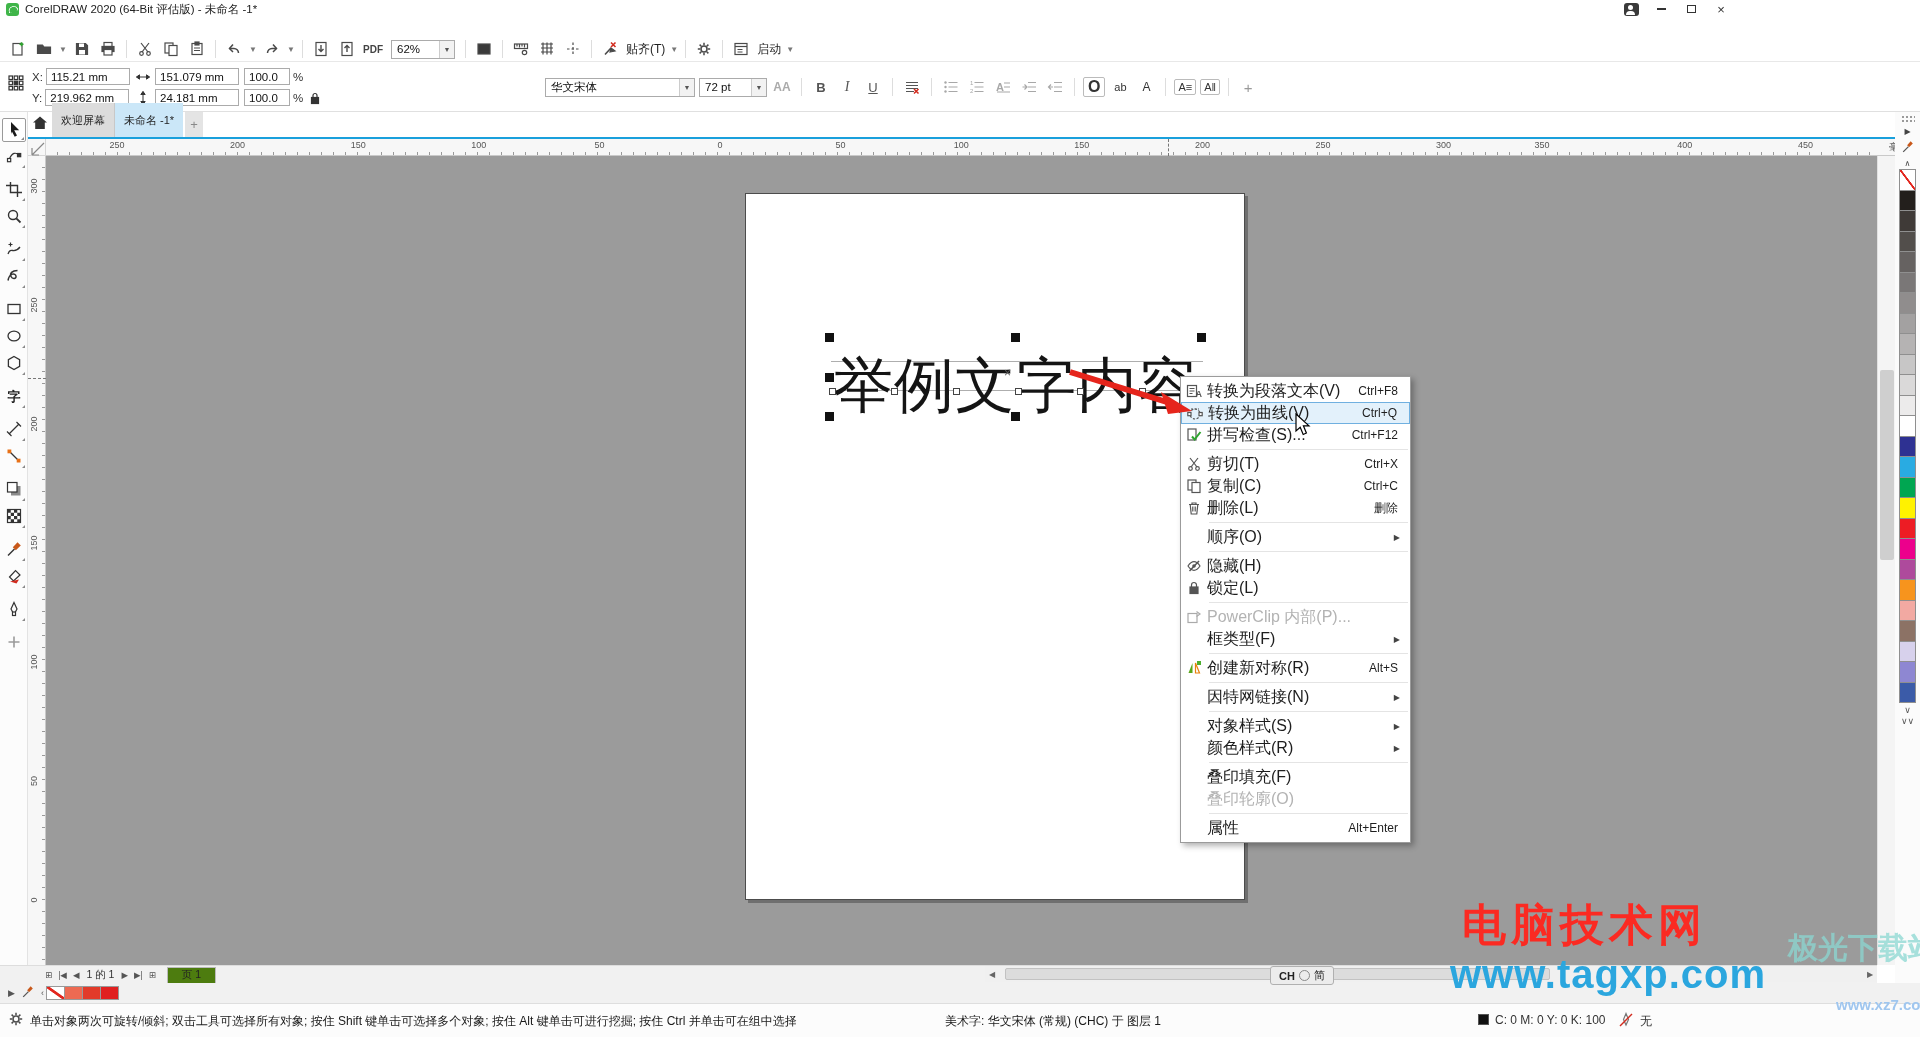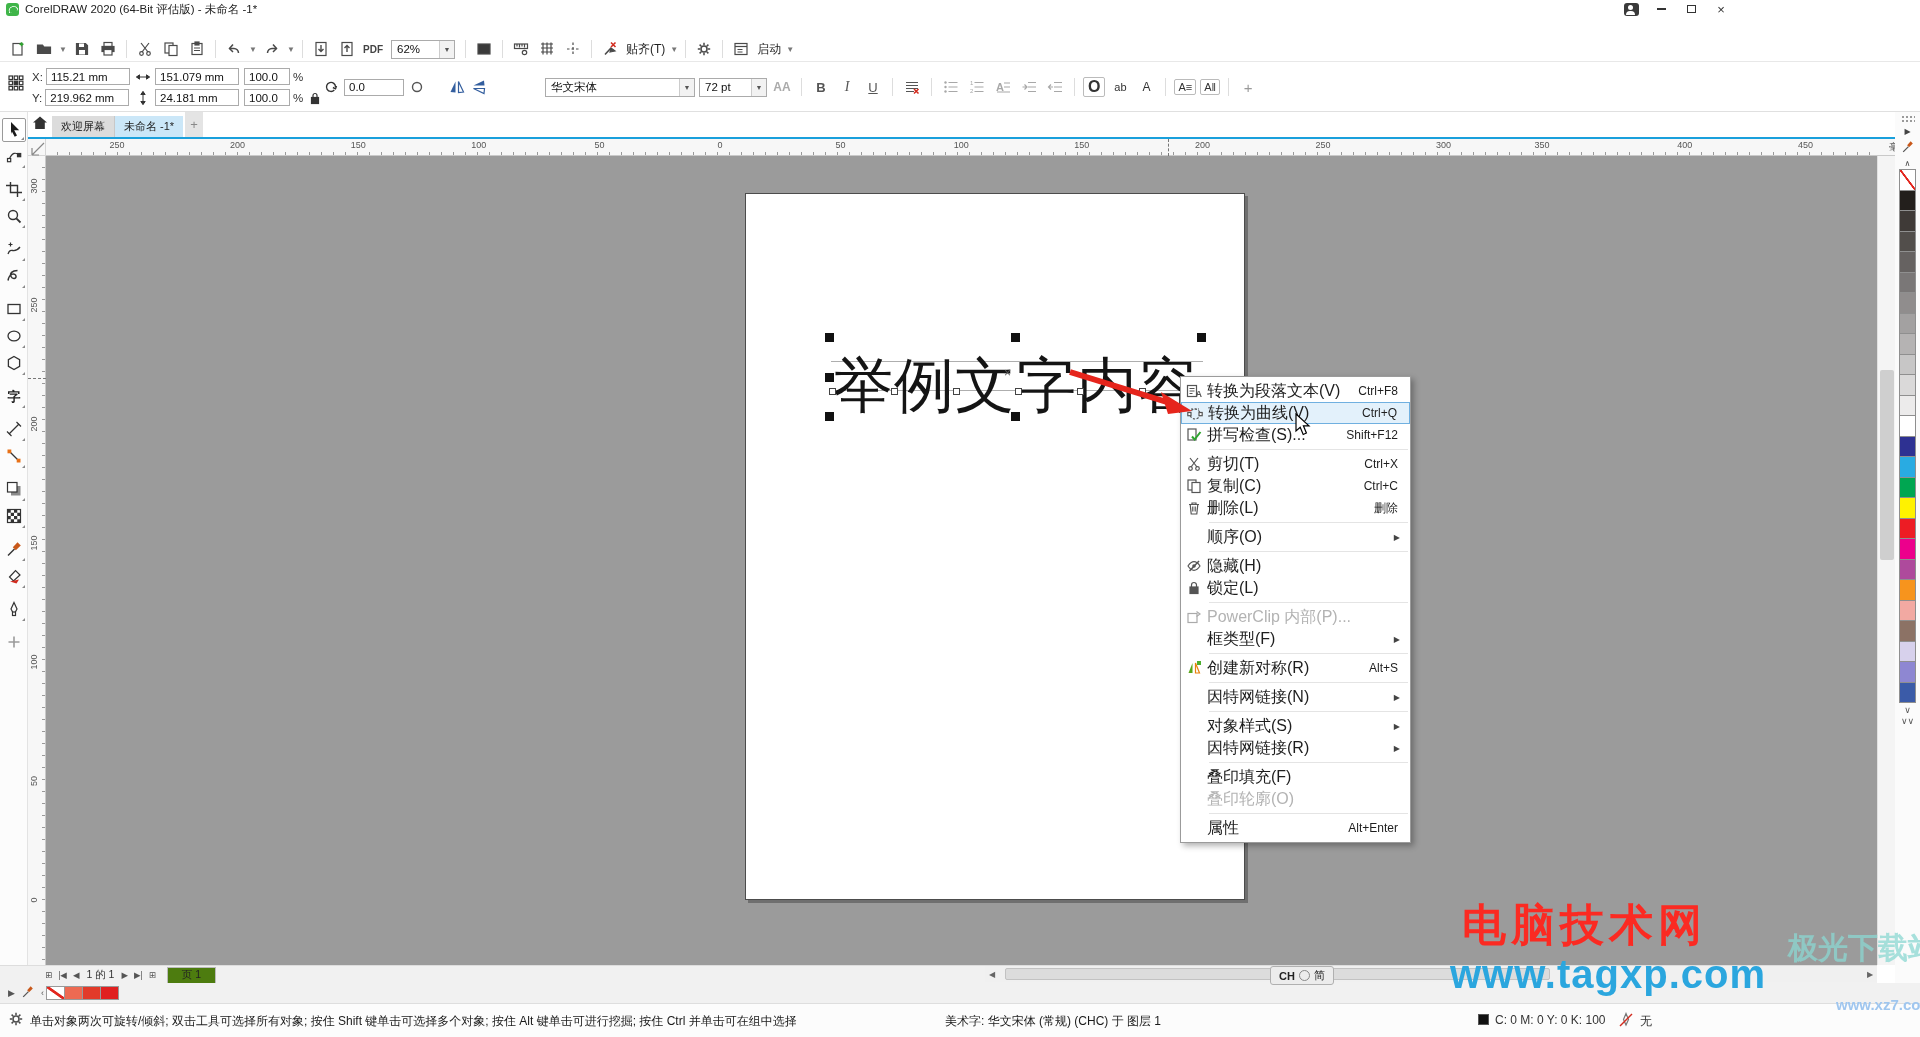--- a/index.html
+++ b/index.html
@@ -53,21 +53,21 @@
   .pb-b{font-weight:bold;font-size:13px;color:#555;}
   .pb-i{font-style:italic;font-family:"Liberation Serif",serif;font-size:14px;color:#555;}
   .pb-u{text-decoration:underline;font-size:13px;color:#555;}
   .pb-o{font-size:16px;font-weight:bold;color:#333;border:1px solid #bbb;padding:0 4px;border-radius:2px;}
   .pb-box{border:1px solid #bbb;border-radius:2px;padding:1px 3px;font-size:11px;color:#333;}
   .pb-plus{color:#999;font-size:15px;}
 
   
   .tabrow{position:absolute;left:28px;top:112px;width:1892px;height:27px;background:#fff;border-bottom:2px solid #19a0dc;display:flex;align-items:flex-end;}
   .home-btn{width:24px;height:25px;display:flex;align-items:center;justify-content:center;}
-  .doctab{height:21px;display:flex;align-items:center;padding:0 9px;font-size:11px;color:#1e1e1e;}
+  .doctab{height:34px;display:flex;align-items:center;padding:0 9px;font-size:11px;color:#1e1e1e;}
   .doctab.gray{background:#dcdcdc;border-right:1px solid #c8c8c8;}
   .doctab.active{background:#cbe7f8;}
   .tab-plus{width:18px;height:25px;background:#e4e4e4;margin-left:2px;display:flex;align-items:center;justify-content:center;color:#888;font-size:13px;}
 
   
   .corner-tl{position:absolute;left:28px;top:139px;width:18px;height:17px;background:#f7f7f7;border-right:1px solid #d5d5d5;border-bottom:1px solid #d5d5d5;}
   .corner-tl svg{margin:2px;}
   .hruler{position:absolute;left:46px;top:139px;width:1831px;height:17px;background:#f7f7f7;border-bottom:1px solid #c9c9c9;
     background-image:repeating-linear-gradient(to right,transparent 0 11px,#999 11px 12px);background-size:100% 4px;background-position:0 13px;background-repeat:no-repeat;}
   .hr-lab{position:absolute;top:1px;transform:translateX(-50%);font-size:9px;color:#555;}
@@ -388,47 +388,20 @@
       <span class="field w46">100.0</span>
       <span class="pb-lab">%</span>
     </div>
     <div class="pb-row" style="left:244px;top:27px;">
       <span class="field w46">100.0</span>
       <span class="pb-lab">%</span>
       <span class="pb-icon" id="ic-lock">
           <svg width="16" height="16" viewBox="0 0 16 16" fill="none" stroke="#4a4a4a" stroke-width="1.2">
             <rect x="4.5" y="7.5" width="7" height="6" fill="#333" stroke="#333"></rect>
             <path d="M6 7.5V5.5a2 2 0 014 0v2" stroke="#333"></path>
-          </svg>
-        </span>
-    </div>
-    <div class="pb-center" style="left:322px;">
-      <span class="pb-icon" id="ic-rot">
-          <svg width="16" height="16" viewBox="0 0 16 16" fill="none" stroke="#4a4a4a" stroke-width="1.2">
-            <path d="M12.5 8a4.5 4.5 0 10-1.2 3" stroke="#333" stroke-width="1.4"></path>
-            <path d="M13.5 7l-1 2.8-2.6-1.3" stroke="#333" stroke-width="1.4"></path>
-          </svg>
-        </span>
-      <span class="field w60">0.0</span>
-      <span class="pb-icon" id="ic-circ">
-          <svg width="16" height="16" viewBox="0 0 16 16" fill="none" stroke="#4a4a4a" stroke-width="1.2">
-            <circle cx="8" cy="8" r="4.5" stroke="#555" stroke-width="1.4"></circle>
-          </svg>
-        </span>
-      <span style="width:14px;"></span>
-      <span class="pb-icon" id="ic-mh">
-          <svg width="16" height="16" viewBox="0 0 16 16" fill="none" stroke="#4a4a4a" stroke-width="1.2">
-            <path d="M6.5 2.5v11L1.5 13z" fill="#335e9e" stroke="none"></path>
-            <path d="M9.5 2.5v11l5-0.5z" stroke="#335e9e"></path>
-          </svg>
-        </span>
-      <span class="pb-icon" id="ic-mv">
-          <svg width="16" height="16" viewBox="0 0 16 16" fill="none" stroke="#4a4a4a" stroke-width="1.2">
-            <path d="M2.5 6.5h11L13 1.5z" fill="#335e9e" stroke="none"></path>
-            <path d="M2.5 9.5h11l-0.5 5z" stroke="#335e9e"></path>
           </svg>
         </span>
     </div>
     <div class="pb-center" style="left:545px;">
       <span class="combo fontcombo">
         <span class="cval">华文宋体</span>
         <span class="cdrop">▼</span>
       </span>
       <span class="combo sizecombo">
         <span class="cval">72 pt</span>
@@ -763,21 +736,21 @@
         <span class="mi-short">Ctrl+Q</span>
       </div>
       <div class="mi">
         <span class="mi-icon">
           <svg width="16" height="16" viewBox="0 0 16 16" fill="none" stroke="#4a4a4a" stroke-width="1.2">
             <rect x="2" y="2" width="8" height="11" fill="#fff" stroke="#555"></rect>
             <path d="M6 9.5l2.6 3L14.5 5" stroke="#2ea52e" stroke-width="2"></path>
           </svg>
         </span>
         <span class="mi-label">拼写检查(S)...</span>
-        <span class="mi-short">Shift+F12</span>
+        <span class="mi-short">Ctrl+F12</span>
       </div>
       <div class="msep"></div>
       <div class="mi">
         <span class="mi-icon">
           <svg width="16" height="16" viewBox="0 0 16 16" fill="none" stroke="#4a4a4a" stroke-width="1.2">
             <path d="M4 2l7 9M12 2L5 11" stroke="#555"></path>
             <circle cx="4.5" cy="12.5" r="1.8" stroke="#555"></circle>
             <circle cx="11.5" cy="12.5" r="1.8" stroke="#555"></circle>
           </svg>
         </span>
@@ -865,21 +838,21 @@
         <span class="mi-arrow">▶</span>
       </div>
       <div class="msep"></div>
       <div class="mi">
         <span class="mi-icon"></span>
         <span class="mi-label">对象样式(S)</span>
         <span class="mi-arrow">▶</span>
       </div>
       <div class="mi">
         <span class="mi-icon"></span>
-        <span class="mi-label">因特网链接(R)</span>
+        <span class="mi-label">颜色样式(R)</span>
         <span class="mi-arrow">▶</span>
       </div>
       <div class="msep"></div>
       <div class="mi">
         <span class="mi-icon"></span>
         <span class="mi-label">叠印填充(F)</span>
       </div>
       <div class="mi disabled">
         <span class="mi-icon"></span>
         <span class="mi-label">叠印轮廓(O)</span>

